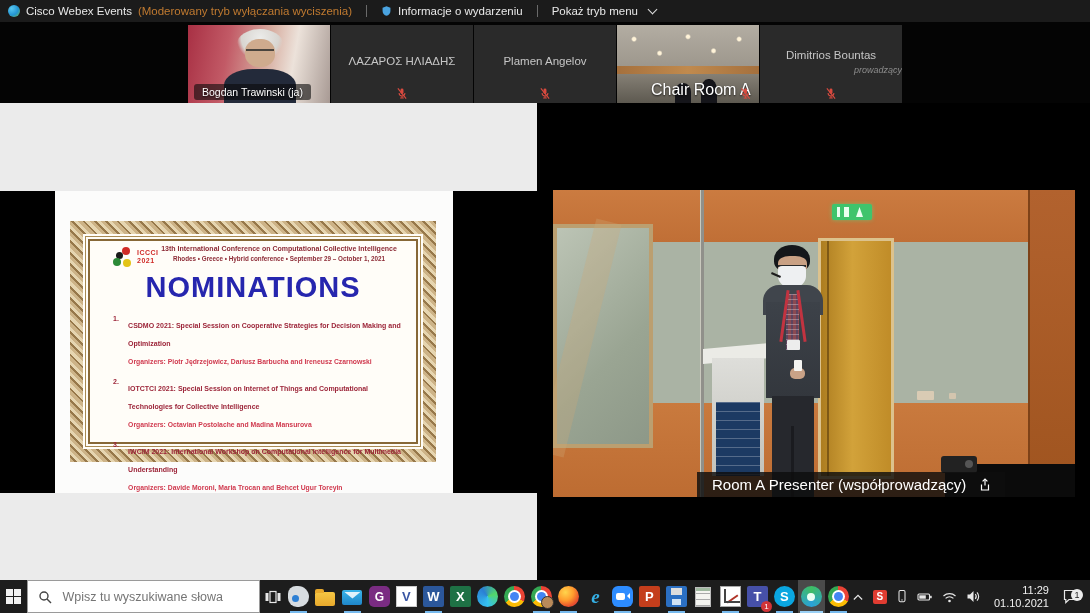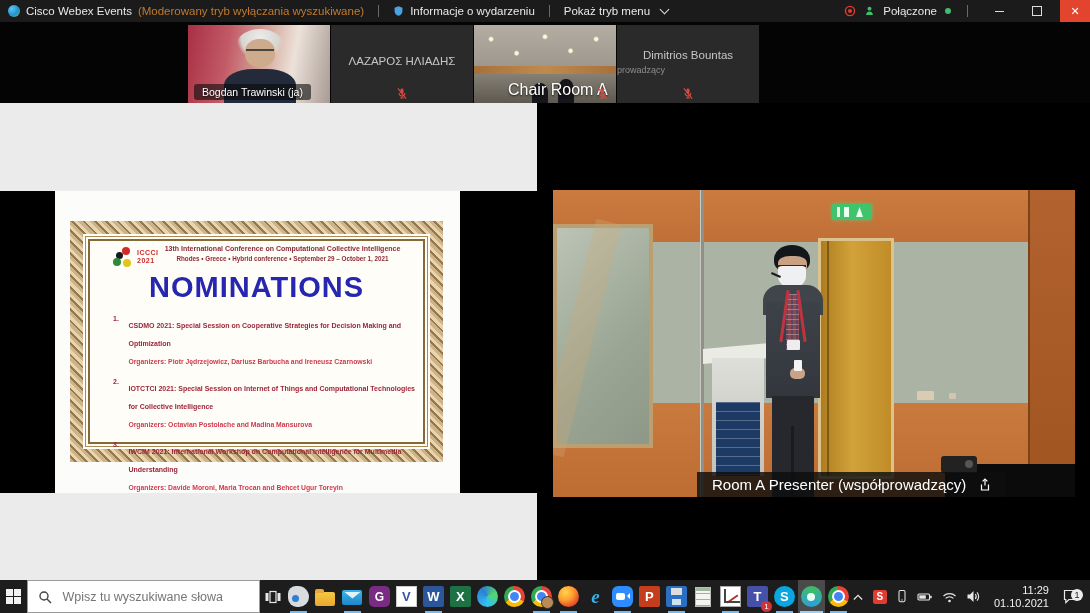--- a/index.html
+++ b/index.html
@@ -23,21 +23,21 @@
   .min-glyph{width:9px;height:1px;background:#ddd;}
   .max-glyph{width:8px;height:8px;border:1px solid #ddd;}
   .x-glyph{font-size:11px;line-height:1;}
   
   .filmstrip{position:absolute;left:0;top:22px;width:1090px;height:81px;background:#040404;}
   .tiles{position:absolute;left:188px;top:3px;display:flex;gap:1px;}
   .tile{position:relative;width:142px;height:78px;background:#2a2a2a;overflow:hidden;}
   .tile-name-center{position:absolute;left:0;right:0;top:30px;text-align:center;
                     color:#c6c6c6;font-size:11.5px;}
   .tile.has-role .tile-name-center{top:24px;}
-  .tile-role{position:absolute;left:0;right:0;top:40px;text-align:left;color:#8d8d8d;font-size:9px;}
+  .tile-role{position:absolute;left:0;right:0;top:40px;text-align:right;color:#8d8d8d;font-size:9px;font-style:italic;}
   .tile-name-bottom{position:absolute;bottom:4px;left:8px;color:#fff;font-size:10.5px;
                     text-shadow:0 1px 2px rgba(0,0,0,.8);}
   .tile-name-bottom.pill{background:rgba(10,10,10,.6);border-radius:3px;padding:2px 8px;left:6px;bottom:3px;}
   .tile .mic{position:absolute;bottom:3px;left:50%;transform:translateX(-50%);width:11px;height:13px;}
   .tile.scene-room .mic{left:auto;right:8px;transform:none;}
   .tile.scene-room .tile-name-bottom{left:34px;font-size:16px;margin-top:12px;}
   
   .pscene{position:absolute;inset:0;
      background:linear-gradient(100deg,#a83044 0%,#c25a66 28%,#d8afa2 55%,#ece2da 72%,#a89a94 100%);}
   .p-hair{position:absolute;left:49px;top:4px;width:46px;height:30px;border-radius:50%;
@@ -57,21 +57,21 @@
        radial-gradient(circle at 68% 55%,#fff3d8 1.5px,transparent 3px),
        radial-gradient(circle at 86% 30%,#fff3d8 1.5px,transparent 3px),
        linear-gradient(#b3ada2,#9a948a);}
   .r-band{position:absolute;left:0;right:0;top:52%;height:11%;
      background:linear-gradient(90deg,#a5703d,#c08a4e 50%,#a5703d);}
   .r-fig{position:absolute;bottom:0;width:16px;height:20px;border-radius:45% 45% 0 0;background:#15151a;}
   .r-fig1{left:58px;} .r-fig2{left:84px;height:24px;}
   
   .left-pane{position:absolute;left:0;top:103px;width:537px;height:477px;background:#ebebeb;}
   .stage{position:absolute;left:0;top:88px;width:537px;height:302px;background:#000;}
-  .slide{position:absolute;left:55px;top:0;width:398px;height:302px;background:#fcfcfb;padding-left:7px;}
+  .slide{position:absolute;left:55px;top:0;width:398px;height:302px;background:#fcfcfb;}
   .cert{position:absolute;left:15px;right:17px;top:30px;bottom:31px;
         border:13px solid transparent;background:#fffdf8;
         border-image:repeating-linear-gradient(45deg,#cdb387 0 3px,#97784a 3px 5px,#e6d5b0 5px 8px) 13;}
   .cert-line{position:absolute;inset:2px;border:1px solid #a98a52;}
   .cert-line2{position:absolute;inset:5px;border:2px solid #876837;}
   .cert-content{position:absolute;inset:10px 12px;}
   .slide-logo{position:absolute;left:18px;top:2px;width:62px;height:22px;}
   .logo-dots{position:absolute;left:0;top:1px;width:20px;height:20px;}
   .logo-dots i{position:absolute;border-radius:50%;}
   .ld1{width:8px;height:8px;background:#d02b27;left:9px;top:0;}
@@ -223,67 +223,55 @@
 </style>
 </head>
 <body>
 
 <div id="root">
 
   <div class="titlebar">
     <div class="tb-left">
       <span class="webex-ball"></span>
       <span>Cisco Webex Events</span>
-      <span class="mode-note">(Moderowany tryb wyłączania wyszukiwane)</span>
+      <span class="mode-note">(Moderowany tryb wyłączania wyciszenia)</span>
       <span class="sep"></span>
       <svg class="shield" viewBox="0 0 14 14">
         <path d="M7 1l5 2v4c0 3.2-2 5.2-5 6.2C4 12.2 2 10.2 2 7V3z" fill="#4aa3e0"></path>
       </svg>
       <span>Informacje o wydarzeniu</span>
       <span class="sep"></span>
       <span>Pokaż tryb menu</span>
       <span class="chev"></span>
-    </div>
-    <div class="tb-right">
-      <svg width="12" height="12" viewBox="0 0 12 12">
-        <circle cx="6" cy="6" r="4.6" fill="none" stroke="#e23b2e" stroke-width="1.4"></circle>
-        <circle cx="6" cy="6" r="2" fill="#e23b2e"></circle>
-      </svg>
-      <svg width="11" height="12" viewBox="0 0 14 14">
-        <circle cx="7" cy="4" r="2.5" fill="#3fbf6e"></circle>
-        <path d="M2.6 12c.4-2.8 2.2-4.3 4.4-4.3s4 1.5 4.4 4.3z" fill="#3fbf6e"></path>
-      </svg>
-      <span>Połączone</span>
-      <span class="status-dot"></span>
-      <span class="sep"></span>
-      <div class="winbtn">
-          <span class="min-glyph"></span>
-        </div>
-      <div class="winbtn">
-          <span class="max-glyph"></span>
-        </div>
-      <div class="winbtn close">
-          <span class="x-glyph">✕</span>
-        </div>
     </div>
   </div>
 
   <div class="filmstrip">
     <div class="tiles">
         <div class="tile scene-portrait">
           <div class="pscene">
             <div class="p-hair"></div>
             <div class="p-face"></div>
             <div class="p-glasses"></div>
             <div class="p-body"></div>
           </div>
           <div class="tile-name-bottom pill">Bogdan Trawinski  (ja)</div>
         </div>
         <div class="tile scene-none muted">
           <div class="tile-name-center">ΛΑΖΑΡΟΣ ΗΛΙΑΔΗΣ</div>
+          <svg class="mic" viewBox="0 0 12 14">
+            <rect x="4.4" y="1.5" width="3.2" height="6" rx="1.6" fill="#d84a3f"></rect>
+            <path d="M2.8 6.5a3.2 3.2 0 0 0 6.4 0" fill="none" stroke="#d84a3f" stroke-width="1.1"></path>
+            <line x1="6" y1="9.8" x2="6" y2="12" stroke="#d84a3f" stroke-width="1.1"></line>
+            <line x1="4" y1="12" x2="8" y2="12" stroke="#d84a3f" stroke-width="1.1"></line>
+            <line x1="1.5" y1="1.5" x2="10.5" y2="12.5" stroke="#d84a3f" stroke-width="1.3"></line>
+          </svg>
+        </div>
+        <div class="tile scene-none muted">
+          <div class="tile-name-center">Plamen Angelov</div>
           <svg class="mic" viewBox="0 0 12 14">
             <rect x="4.4" y="1.5" width="3.2" height="6" rx="1.6" fill="#d84a3f"></rect>
             <path d="M2.8 6.5a3.2 3.2 0 0 0 6.4 0" fill="none" stroke="#d84a3f" stroke-width="1.1"></path>
             <line x1="6" y1="9.8" x2="6" y2="12" stroke="#d84a3f" stroke-width="1.1"></line>
             <line x1="4" y1="12" x2="8" y2="12" stroke="#d84a3f" stroke-width="1.1"></line>
             <line x1="1.5" y1="1.5" x2="10.5" y2="12.5" stroke="#d84a3f" stroke-width="1.3"></line>
           </svg>
         </div>
         <div class="tile scene-room muted">
           <div class="rscene">

